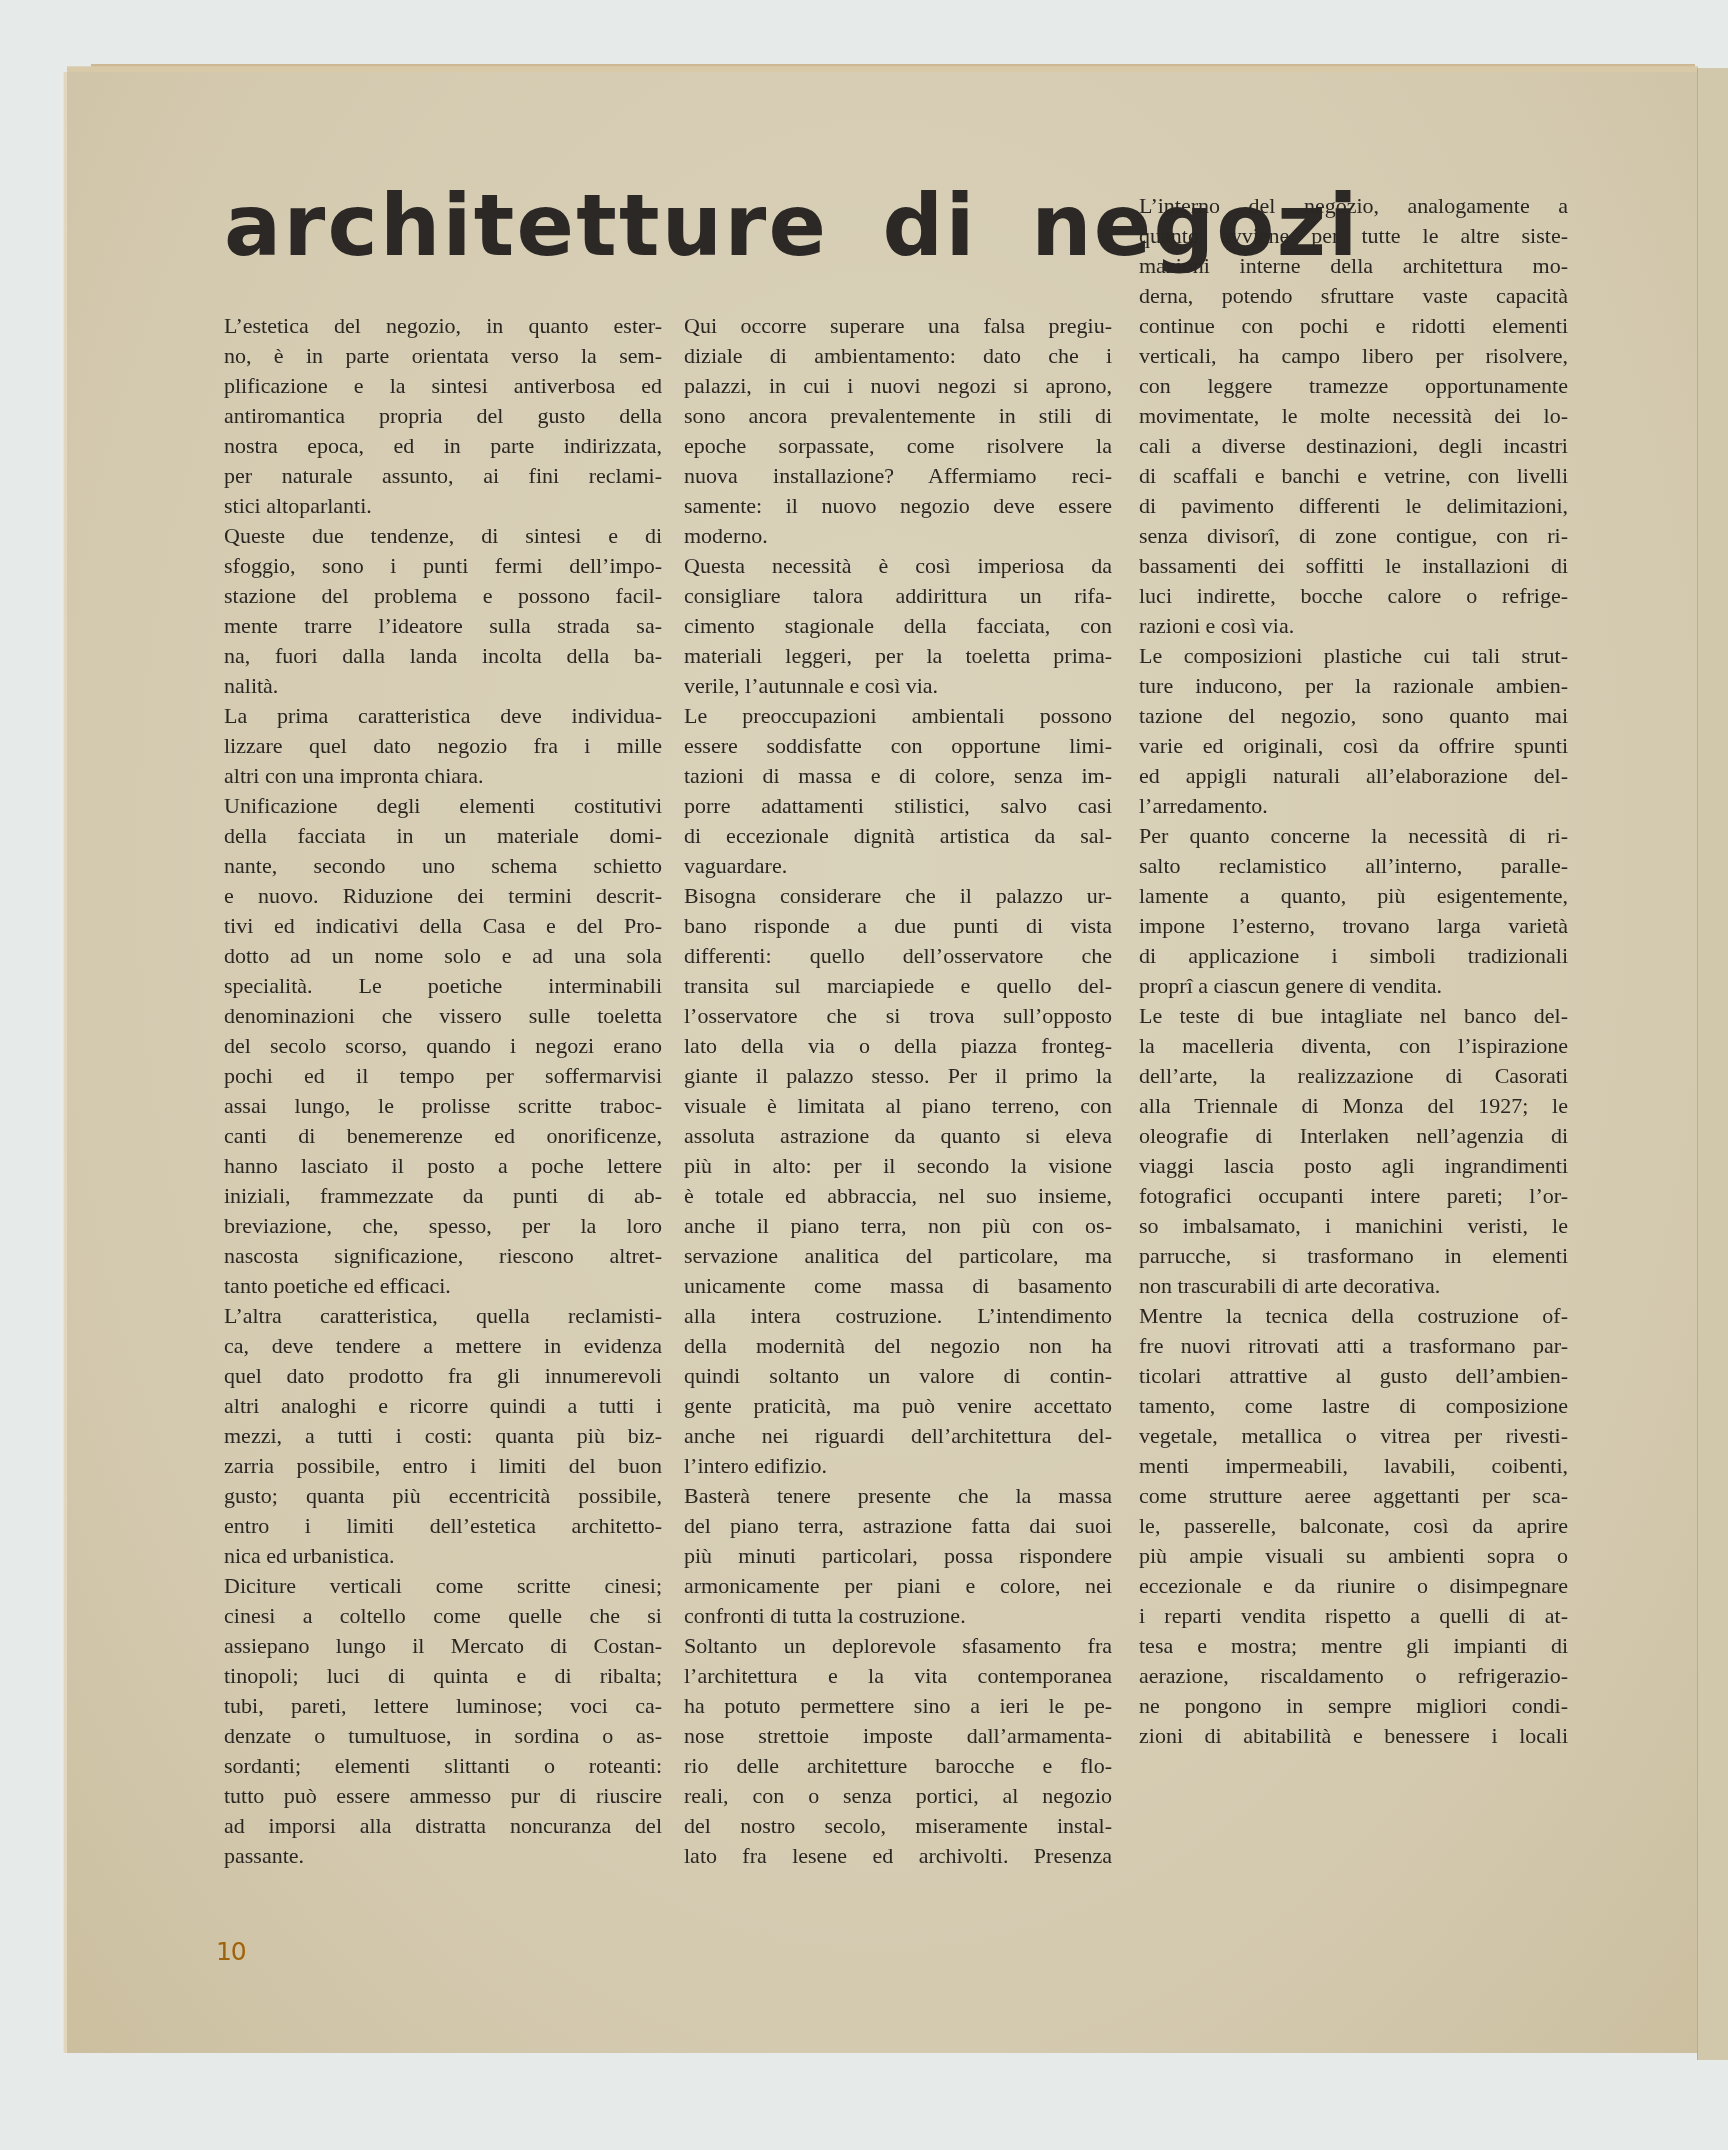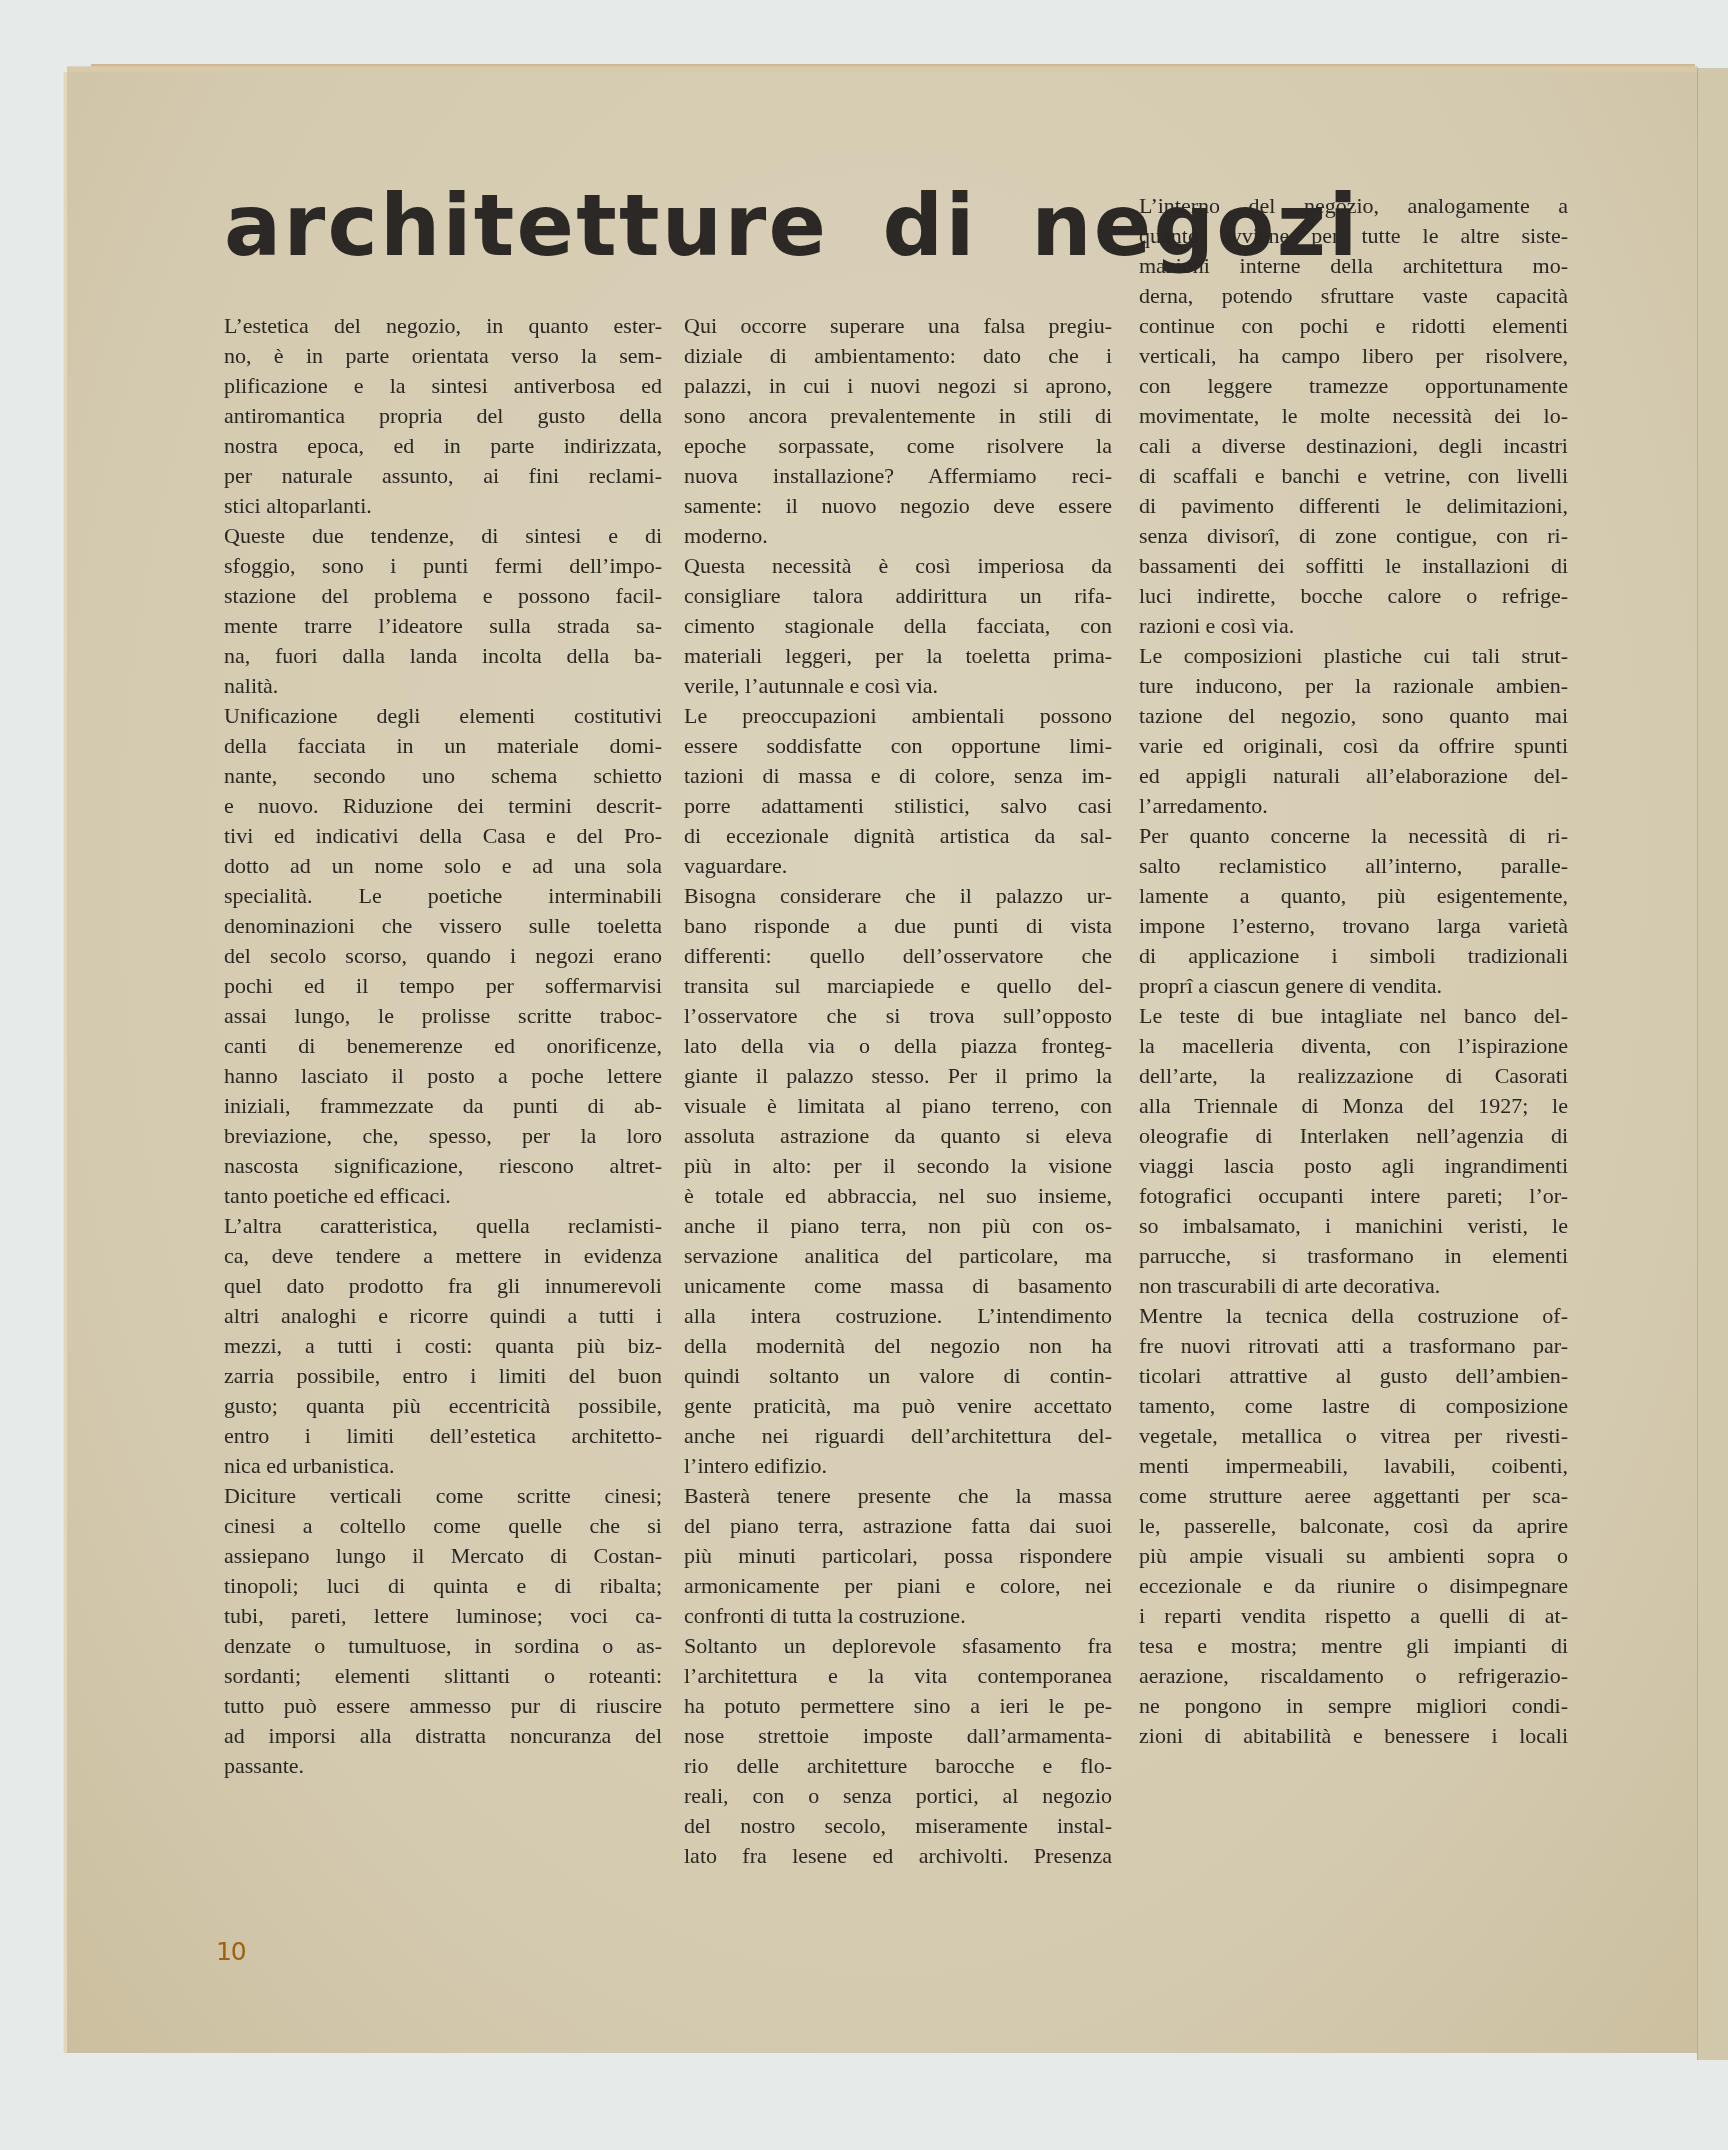--- a/index.html
+++ b/index.html
@@ -67,20 +67,25 @@
       <span class="line">per naturale assunto, ai fini reclami-</span>
       <span class="line last">stici altoparlanti.</span>
     </div>
     <div>
       <span class="line">Queste due tendenze, di sintesi e di</span>
       <span class="line">sfoggio, sono i punti fermi dell’impo-</span>
       <span class="line">stazione del problema e possono facil-</span>
       <span class="line">mente trarre l’ideatore sulla strada sa-</span>
       <span class="line">na, fuori dalla landa incolta della ba-</span>
       <span class="line last">nalità.</span>
+    </div>
+    <div>
+      <span class="line">La prima caratteristica deve individua-</span>
+      <span class="line">lizzare quel dato negozio fra i mille</span>
+      <span class="line last">altri con una impronta chiara.</span>
     </div>
     <div>
       <span class="line">Unificazione degli elementi costitutivi</span>
       <span class="line">della facciata in un materiale domi-</span>
       <span class="line">nante, secondo uno schema schietto</span>
       <span class="line">e nuovo. Riduzione dei termini descrit-</span>
       <span class="line">tivi ed indicativi della Casa e del Pro-</span>
       <span class="line">dotto ad un nome solo e ad una sola</span>
       <span class="line">specialità. Le poetiche interminabili</span>
       <span class="line">denominazioni che vissero sulle toeletta</span>

